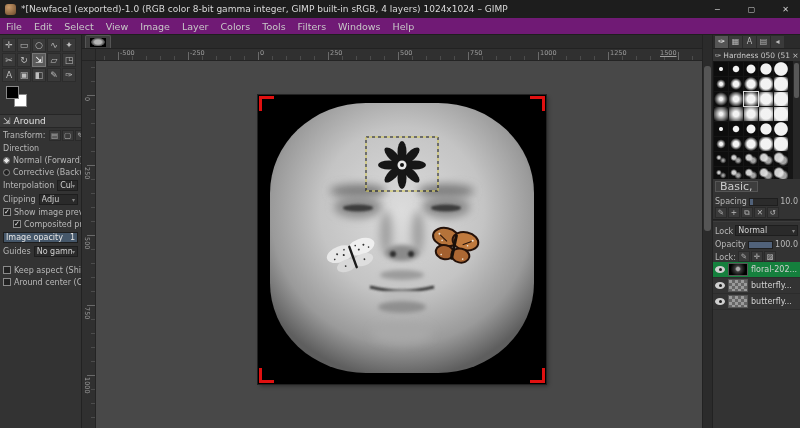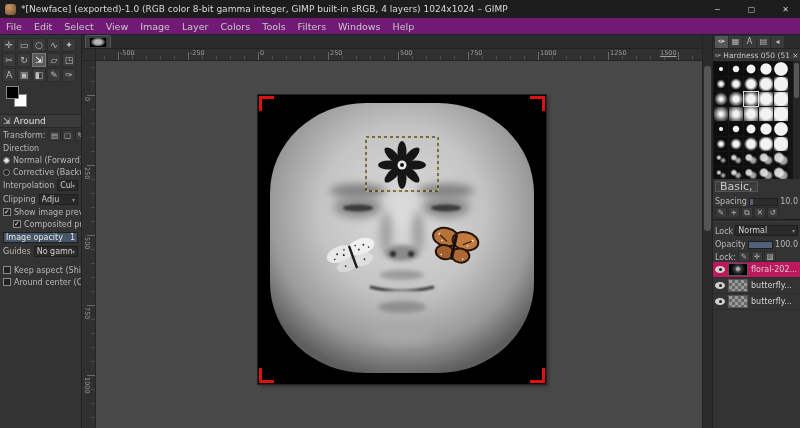--- a/index.html
+++ b/index.html
@@ -93,21 +93,21 @@
 .tag-row{height:14px;flex:0 0 14px;display:flex;align-items:center;padding:0 2px;}
 .tag-box{background:#3d3d3d;border:1px solid #555;padding:0 4px;height:11px;line-height:10px;color:#ccc;font-size:11px;}
 .srow{height:13px;flex:0 0 13px;display:flex;align-items:flex-end;gap:2px;padding:0 2px;color:#b8b8b8;white-space:nowrap;overflow:hidden;}
 .mini-slider{flex:1;min-width:4px;height:8px;background:#2b2b2b;border:1px solid #1e1e1e;position:relative;}
 .mini-slider .fill{position:absolute;left:0;top:0;bottom:0;background:#51627a;}
 .actions-row{height:13px;flex:0 0 13px;display:flex;align-items:center;gap:1px;padding:0 2px;}
 .mini-btn{width:12px;height:11px;display:flex;align-items:center;justify-content:center;background:#3a3a3a;border:1px solid #2a2a2a;font-size:7.5px;color:#bbb;}
 .divider{height:3px;flex:0 0 3px;background:#282828;border-top:1px solid #1f1f1f;border-bottom:1px solid #3c3c3c;}
 .layers-list{display:flex;flex-direction:column;}
 .layer-row{height:16px;flex:0 0 16px;display:flex;align-items:center;gap:3px;padding:0 2px;border-bottom:1px solid #2c2c2c;}
-.layer-row.selected{background:#be185d;}
+.layer-row.selected{background:#15803d;}
 .eye{width:10px;height:7px;border-radius:50%;background:#cfcfcf;position:relative;flex:0 0 10px;}
 .eye::after{content:"";position:absolute;width:3px;height:3px;background:#1e1e1e;border-radius:50%;left:3.5px;top:2px;}
 .layer-thumb{width:20px;height:13px;border:1px solid #555;flex:0 0 20px;}
 .thumb-floral{background:radial-gradient(circle at 50% 45%,#aaa 0 1.5px,#3a3a3a 3px,#000 70%);background-color:#000;}
 .thumb-checker{background-color:#9a9a9a;background-image:linear-gradient(45deg,#666 25%,transparent 25%,transparent 75%,#666 75%),linear-gradient(45deg,#666 25%,transparent 25%,transparent 75%,#666 75%);background-size:6px 6px;background-position:0 0,3px 3px;}
 .thumb-face{background:radial-gradient(ellipse at 50% 45%,#b8b8b8 0 35%,#555 62%,#000 68%);background-color:#000;}
 .layer-name{flex:1;min-width:0;overflow:hidden;white-space:nowrap;color:#cfcfcf;}
 .filler{flex:1;}
 </style>
 </head>

